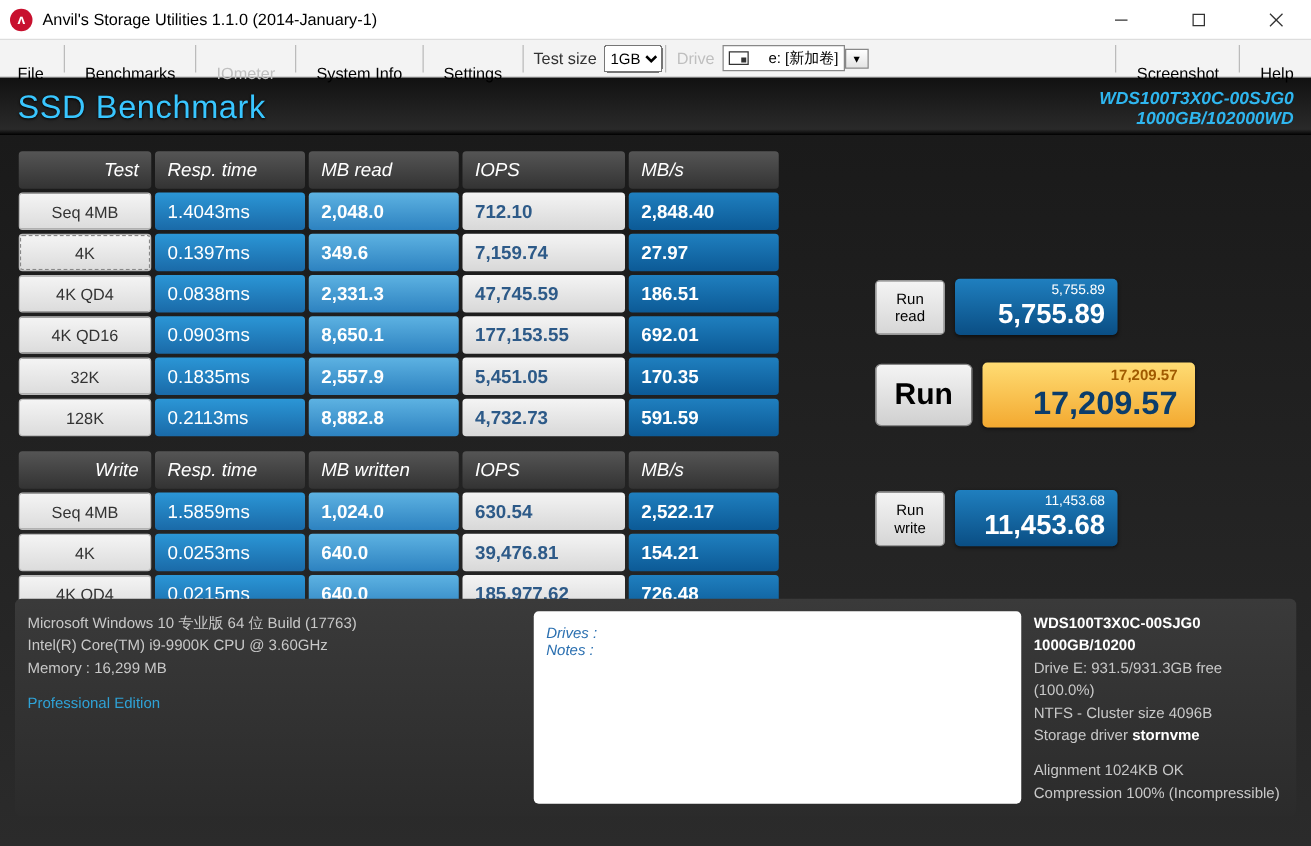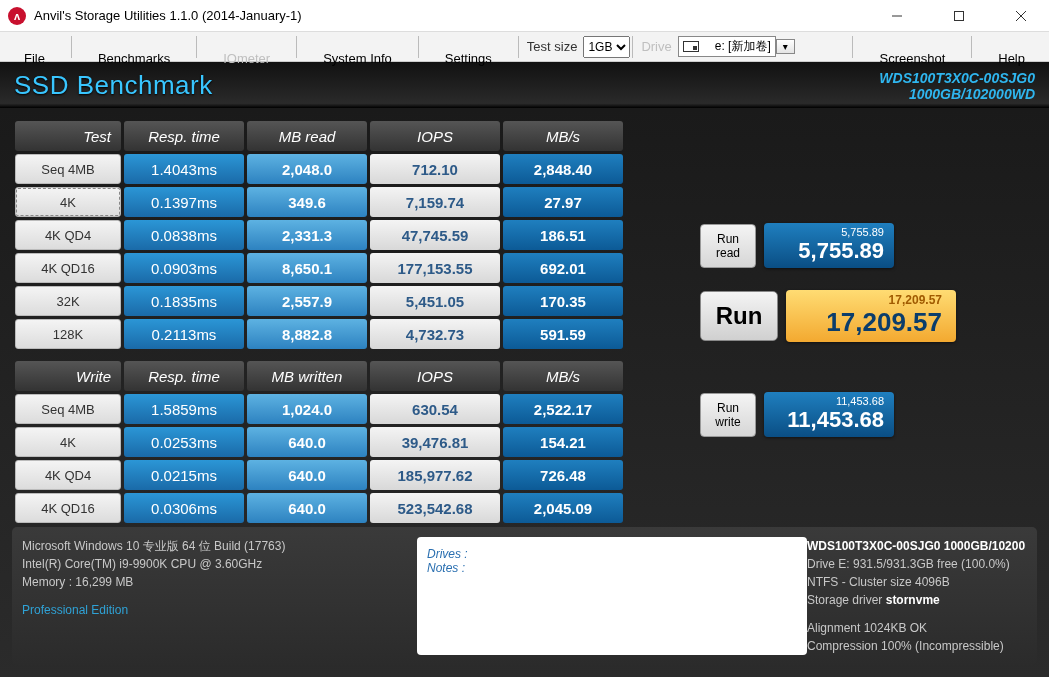--- a/index.html
+++ b/index.html
@@ -7,39 +7,39 @@
 
 .titlebar { display:flex; align-items:center; height:32px; padding:0 8px; background:#fff; border-bottom:1px solid #ddd; }
 .titlebar .icon { width:18px; height:18px; border-radius:50%; background:#c8102e; display:flex; align-items:center; justify-content:center; color:#fff; font-size:11px; font-weight:bold; margin-right:8px; }
 .titlebar .title { flex:1; font-size:13px; }
 .titlebar .winbtns { display:flex; gap:22px; }
 .titlebar .winbtn { width:40px; height:28px; display:flex; align-items:center; justify-content:center; font-size:14px; cursor:pointer; }
 .titlebar .winbtn svg { width:12px; height:12px; }
 
 .toolbar { display:flex; align-items:center; height:30px; background:#f3f3f3; border-bottom:1px solid #ccc; font-size:13px; }
 .toolbar .sep { width:1px; height:22px; background:#bbb; margin:0 2px; }
-.toolbar .btn { padding:5px 24px; cursor:pointer; border-radius:3px;margin-top:23px; }
+.toolbar .btn { padding:5px 14px; cursor:pointer; border-radius:3px;margin-top:23px; }
 .toolbar .btn.ghost { color:#bfbfbf; }
 .toolbar .lbl { padding:5px 6px; color:#333; }
 .toolbar select { font-size:12px; height:22px; }
 .toolbar .drivebox { font-size:12px; padding:1px 4px; border:1px solid #888; background:#fff; display:inline-flex; align-items:center; gap:16px;}
 .drivebox .dicon { width:16px; height:11px; border:1px solid #333; display:inline-block; position:relative;}
 .drivebox .dicon::after{ content:""; position:absolute; right:1px; bottom:1px; width:4px; height:4px; background:#333;}
 .toolbar .dropbtn { border:1px solid #888; background:linear-gradient(#fff,#e4e4e4); padding:1px 6px; font-size:10px; cursor:pointer;}
 .toolbar .spacer { flex:1; }
 
 .header { background:linear-gradient(#111,#2a2a2a 90%,#000); color:#39c6ff; padding:8px 14px 6px 14px; display:flex; align-items:flex-start; }
 .header .h1 { font-size:26px; font-weight:400; text-shadow:0 1px 2px #000; letter-spacing:0.5px;}
 .header .right { margin-left:auto; text-align:right; color:#2fb6ef; font-size:14px; font-style:italic; font-weight:bold;}
 .header .right .l2 { font-style:italic; }
 
 .main { background:linear-gradient(#1a1a1a,#2b2b2b); padding:10px 12px 8px 12px; height:calc(100% - 32px - 30px - 46px); position:relative; }
 .tables { display:inline-block; vertical-align:top; }
 table.bench { border-collapse:separate; border-spacing:3px 3px; margin-bottom:6px;}
-table.bench th, table.bench td { height:30px; font-size:15px; text-align:center; padding:0 10px; min-width:98px; border-radius:3px;}
+table.bench th, table.bench td { height:30px; font-size:15px; text-align:left; padding:0 10px; min-width:98px; border-radius:3px;}
 table.bench th { background:linear-gradient(#555,#333); color:#fff; font-weight:normal; font-style:italic;}
 table.bench th.lab { text-align:right; width:106px; min-width:106px;}
 table.bench th.col { width:120px; min-width:120px;}
 table.bench th.iops { width:130px; min-width:130px;}
 table.bench td.lab { background:linear-gradient(#f4f4f4,#dcdcdc); color:#333; text-align:center; font-size:13px; border:1px solid #bbb; font-style:normal; }
 table.bench td.rt { background:linear-gradient(#2b96d6,#1a6aa8); color:#fff; font-weight:normal; }
 table.bench td.mb { background:linear-gradient(#5db2e2,#2d82c0); color:#fff; font-weight:bold;margin-left:44px;}
 table.bench td.iops { background:linear-gradient(#f4f4f4,#d8d8d8); color:#2d5a88; font-weight:bold;}
 table.bench td.mbs { background:linear-gradient(#1f7fbf,#0c5a96); color:#fff; font-weight:bold;}
 table.bench td.lab.dashed { outline:1px dashed #888; outline-offset:-2px;}
@@ -48,21 +48,21 @@
 .rlabel { display:flex; align-items:center; gap:8px; margin-bottom:8px;}
 .smbtn { background:linear-gradient(#f4f4f4,#d6d6d6); border:1px solid #999; border-radius:4px; font-size:12px; padding:7px 9px; cursor:pointer; width:56px; text-align:center;}
 .scorebox { background:linear-gradient(#1f7fbf,#0a4e84); color:#fff; border-radius:4px; padding:3px 10px 4px 10px; min-width:130px; text-align:right; box-shadow:0 1px 3px rgba(0,0,0,.5);}
 .scorebox .top { font-size:11px; }
 .scorebox .bot { font-size:22px; font-weight:bold;}
 .bigrun { background:linear-gradient(#f4f4f4,#d0d0d0); border:1px solid #888; border-radius:5px; font-size:24px; font-weight:bold; padding:10px 14px; cursor:pointer; width:78px; text-align:center;}
 .totalbox { background:linear-gradient(#ffdc73,#f3a930); color:#124; border-radius:4px; padding:3px 14px 4px 14px; min-width:170px; text-align:right; box-shadow:0 1px 3px rgba(0,0,0,.5);}
 .totalbox .top { font-size:12px; font-weight:bold; color:#a05a00;}
 .totalbox .bot { font-size:26px; font-weight:bold; color:#0b3d6b;}
 
-.footer { position:absolute; left:12px; right:12px; bottom:12px; background:linear-gradient(#3a3a3a,#2b2b2b); border-radius:5px; display:flex; padding:10px; color:#c8c8c8; font-size:12px;margin-top:24px;}
+.footer { position:absolute; left:12px; right:12px; bottom:24px; background:linear-gradient(#3a3a3a,#2b2b2b); border-radius:5px; display:flex; gap:10px; padding:10px; color:#c8c8c8; font-size:12px;margin-top:24px;}
 .footer .sys { flex:0 0 395px; line-height:1.5;}
 .footer .sys .pro { color:#2fa2d6; margin-top:10px;}
 .footer .notes { flex:0 0 390px; background:#fff; border-radius:4px; padding:10px; color:#2a6fb0;font-style:italic; }
 .footer .drv { flex:1; line-height:1.5; color:#c8c8c8;}
 .footer .drv .top { color:#fff; font-weight:bold;}
 .footer .drv b { color:#fff;}
 </style>
 </head>
 <body>
 

